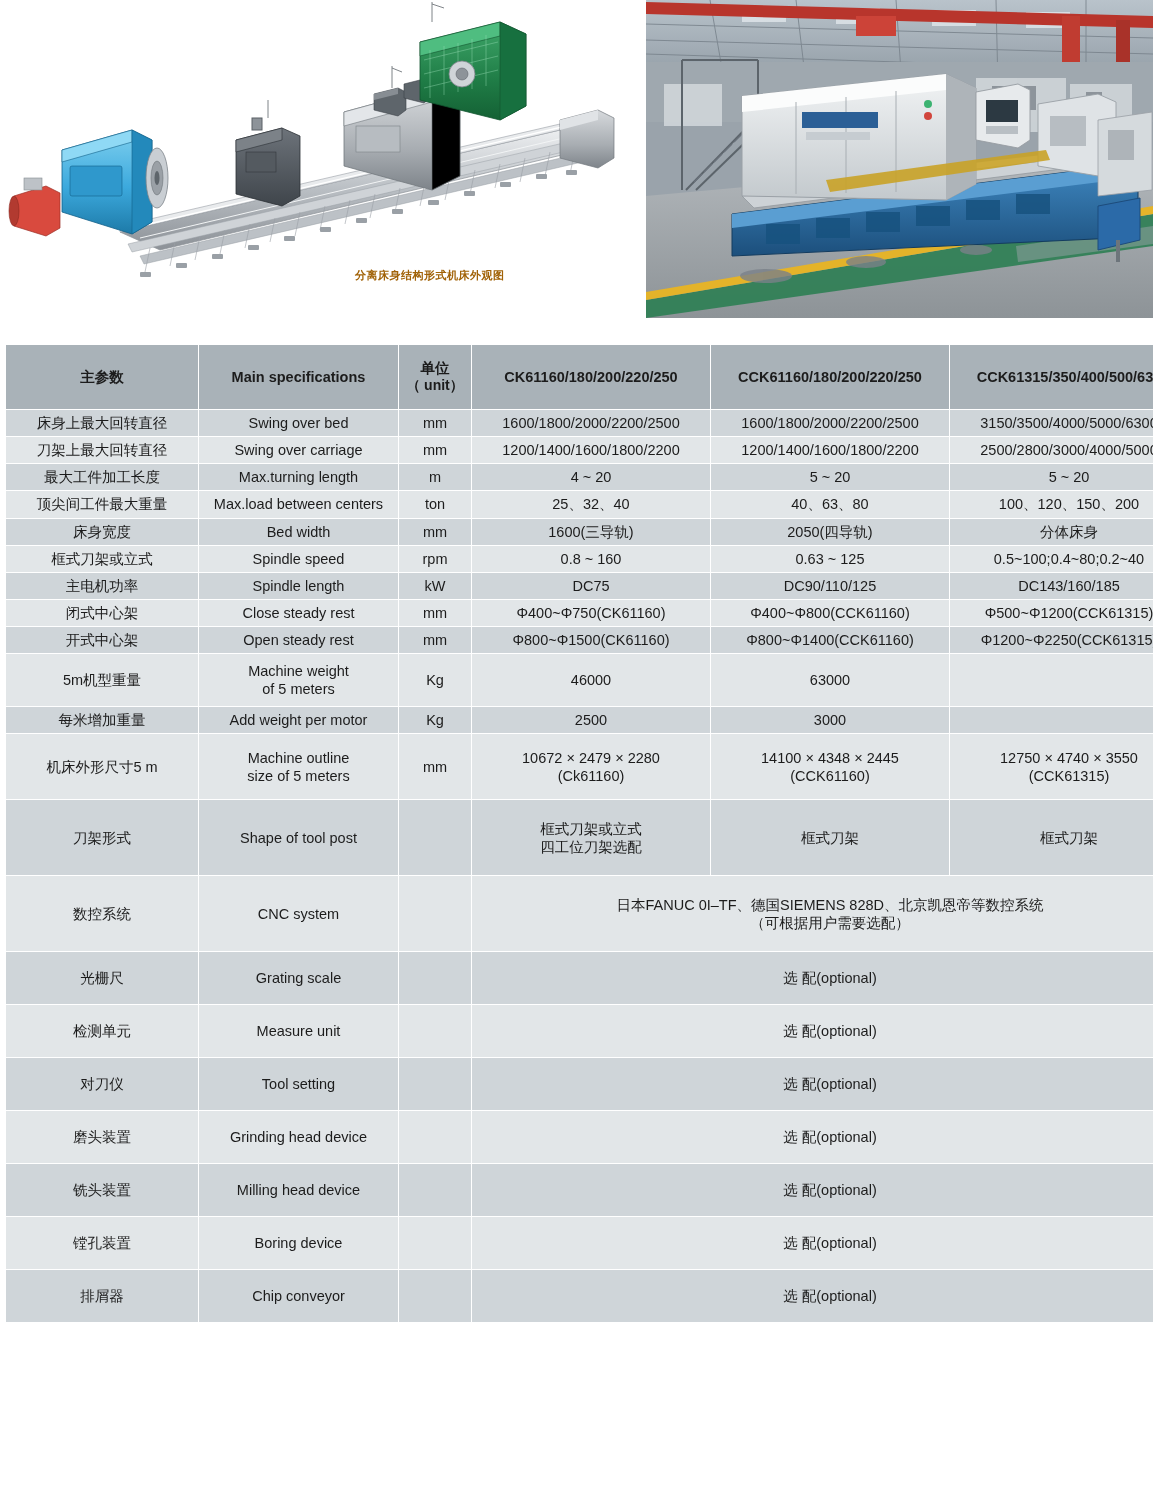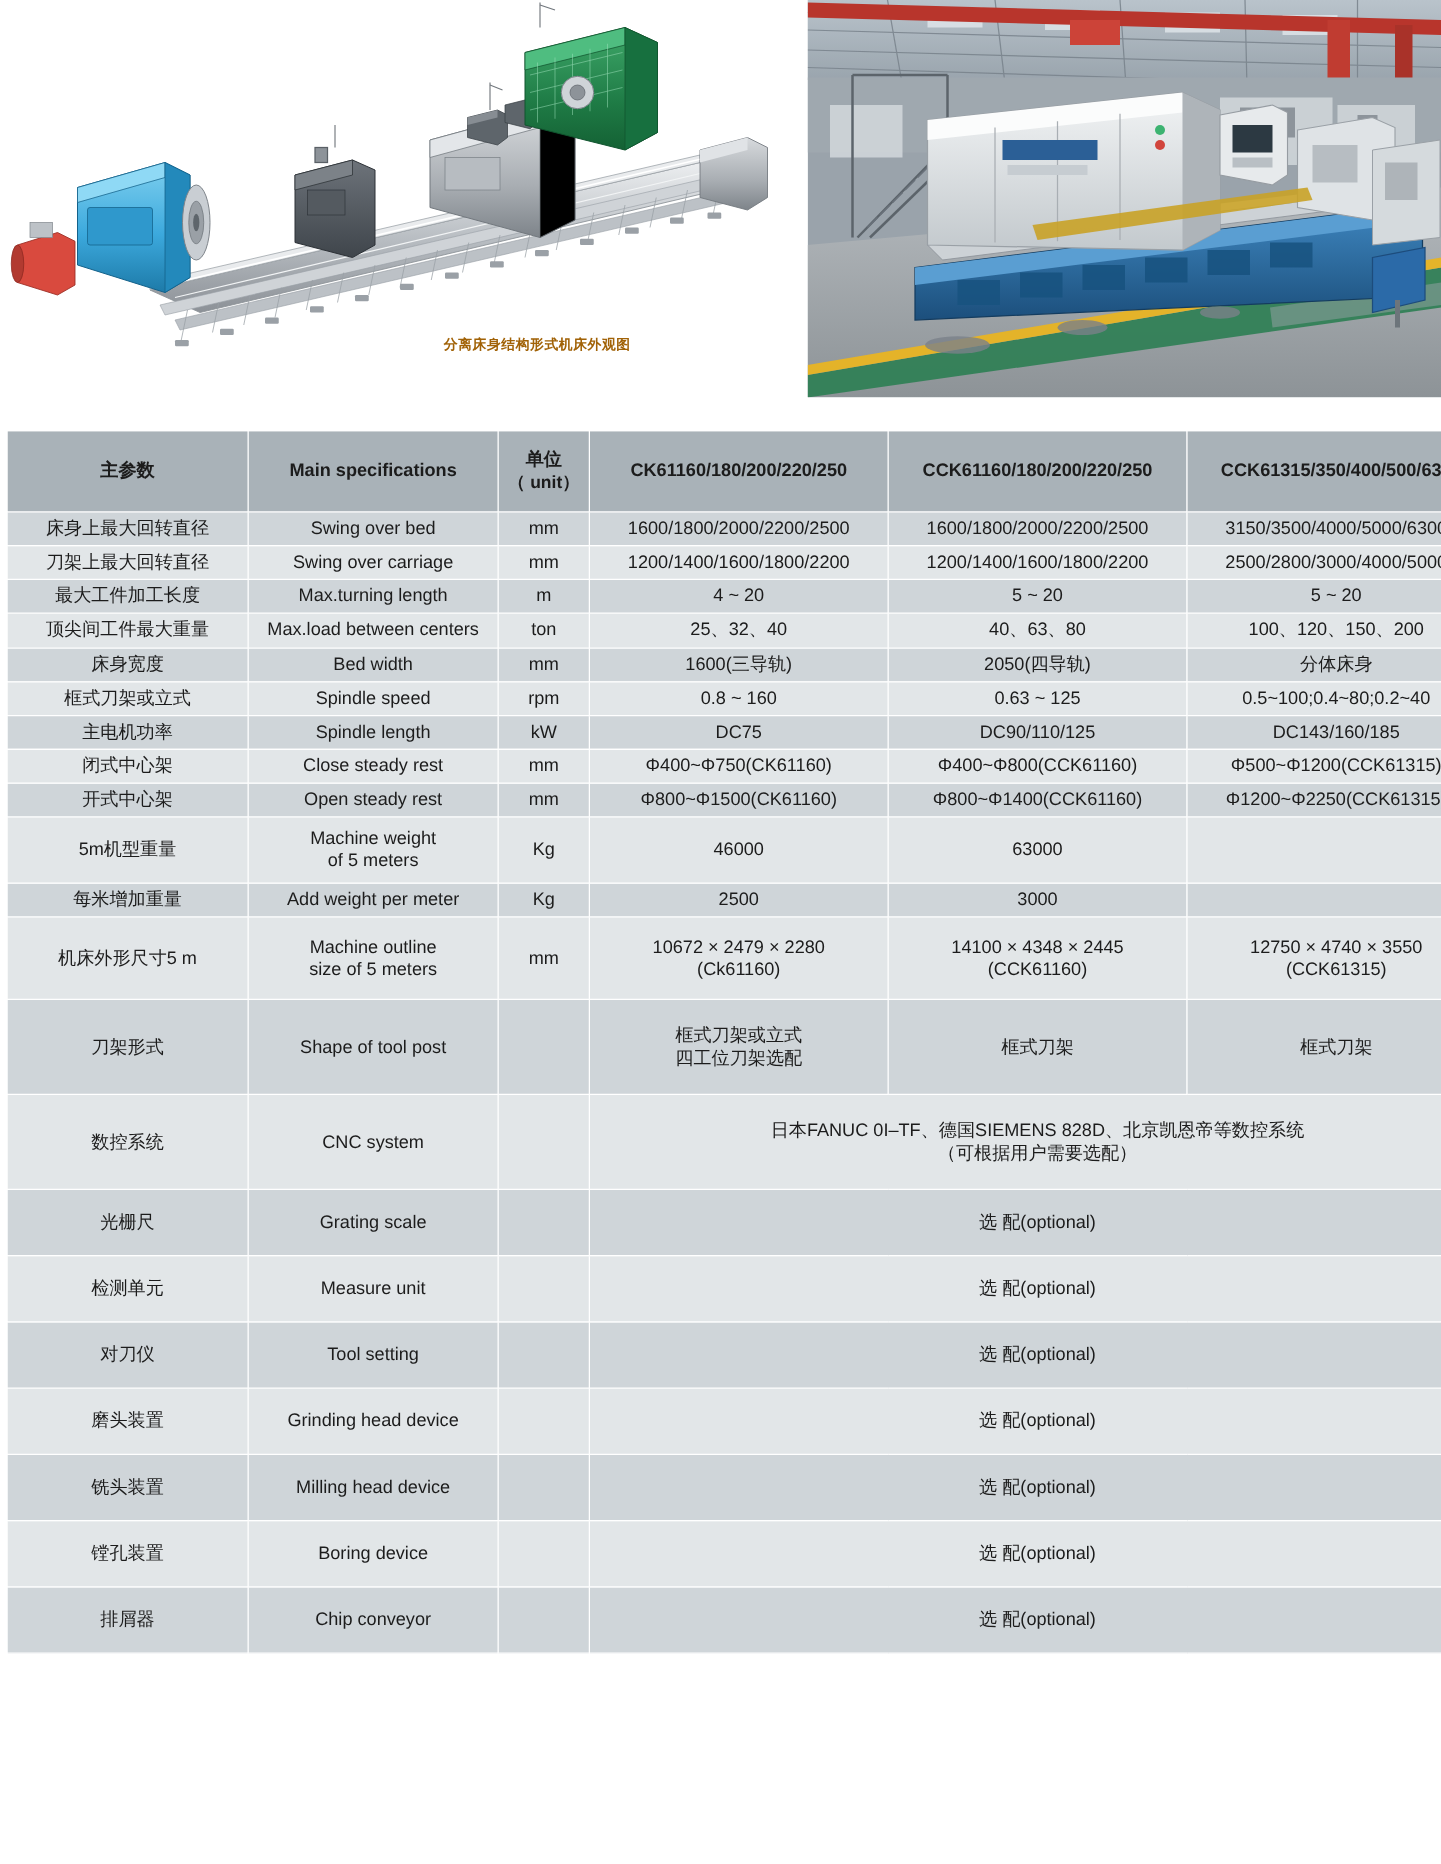--- a/index.html
+++ b/index.html
@@ -500,21 +500,21 @@
           <div>of 5 meters</div>
         </td>
         <td>Kg</td>
         <td>46000</td>
         <td>63000</td>
         <td></td>
       </tr>
 
       <tr class="odd">
         <td>每米增加重量</td>
-        <td>Add weight per meter</td>
+        <td>Add weight per motor</td>
         <td>Kg</td>
         <td>2500</td>
         <td>3000</td>
         <td></td>
       </tr>
 
       <tr class="even" style="height:66px">
         <td>机床外形尺寸5 m</td>
         <td>
           <div>Machine outline</div>

